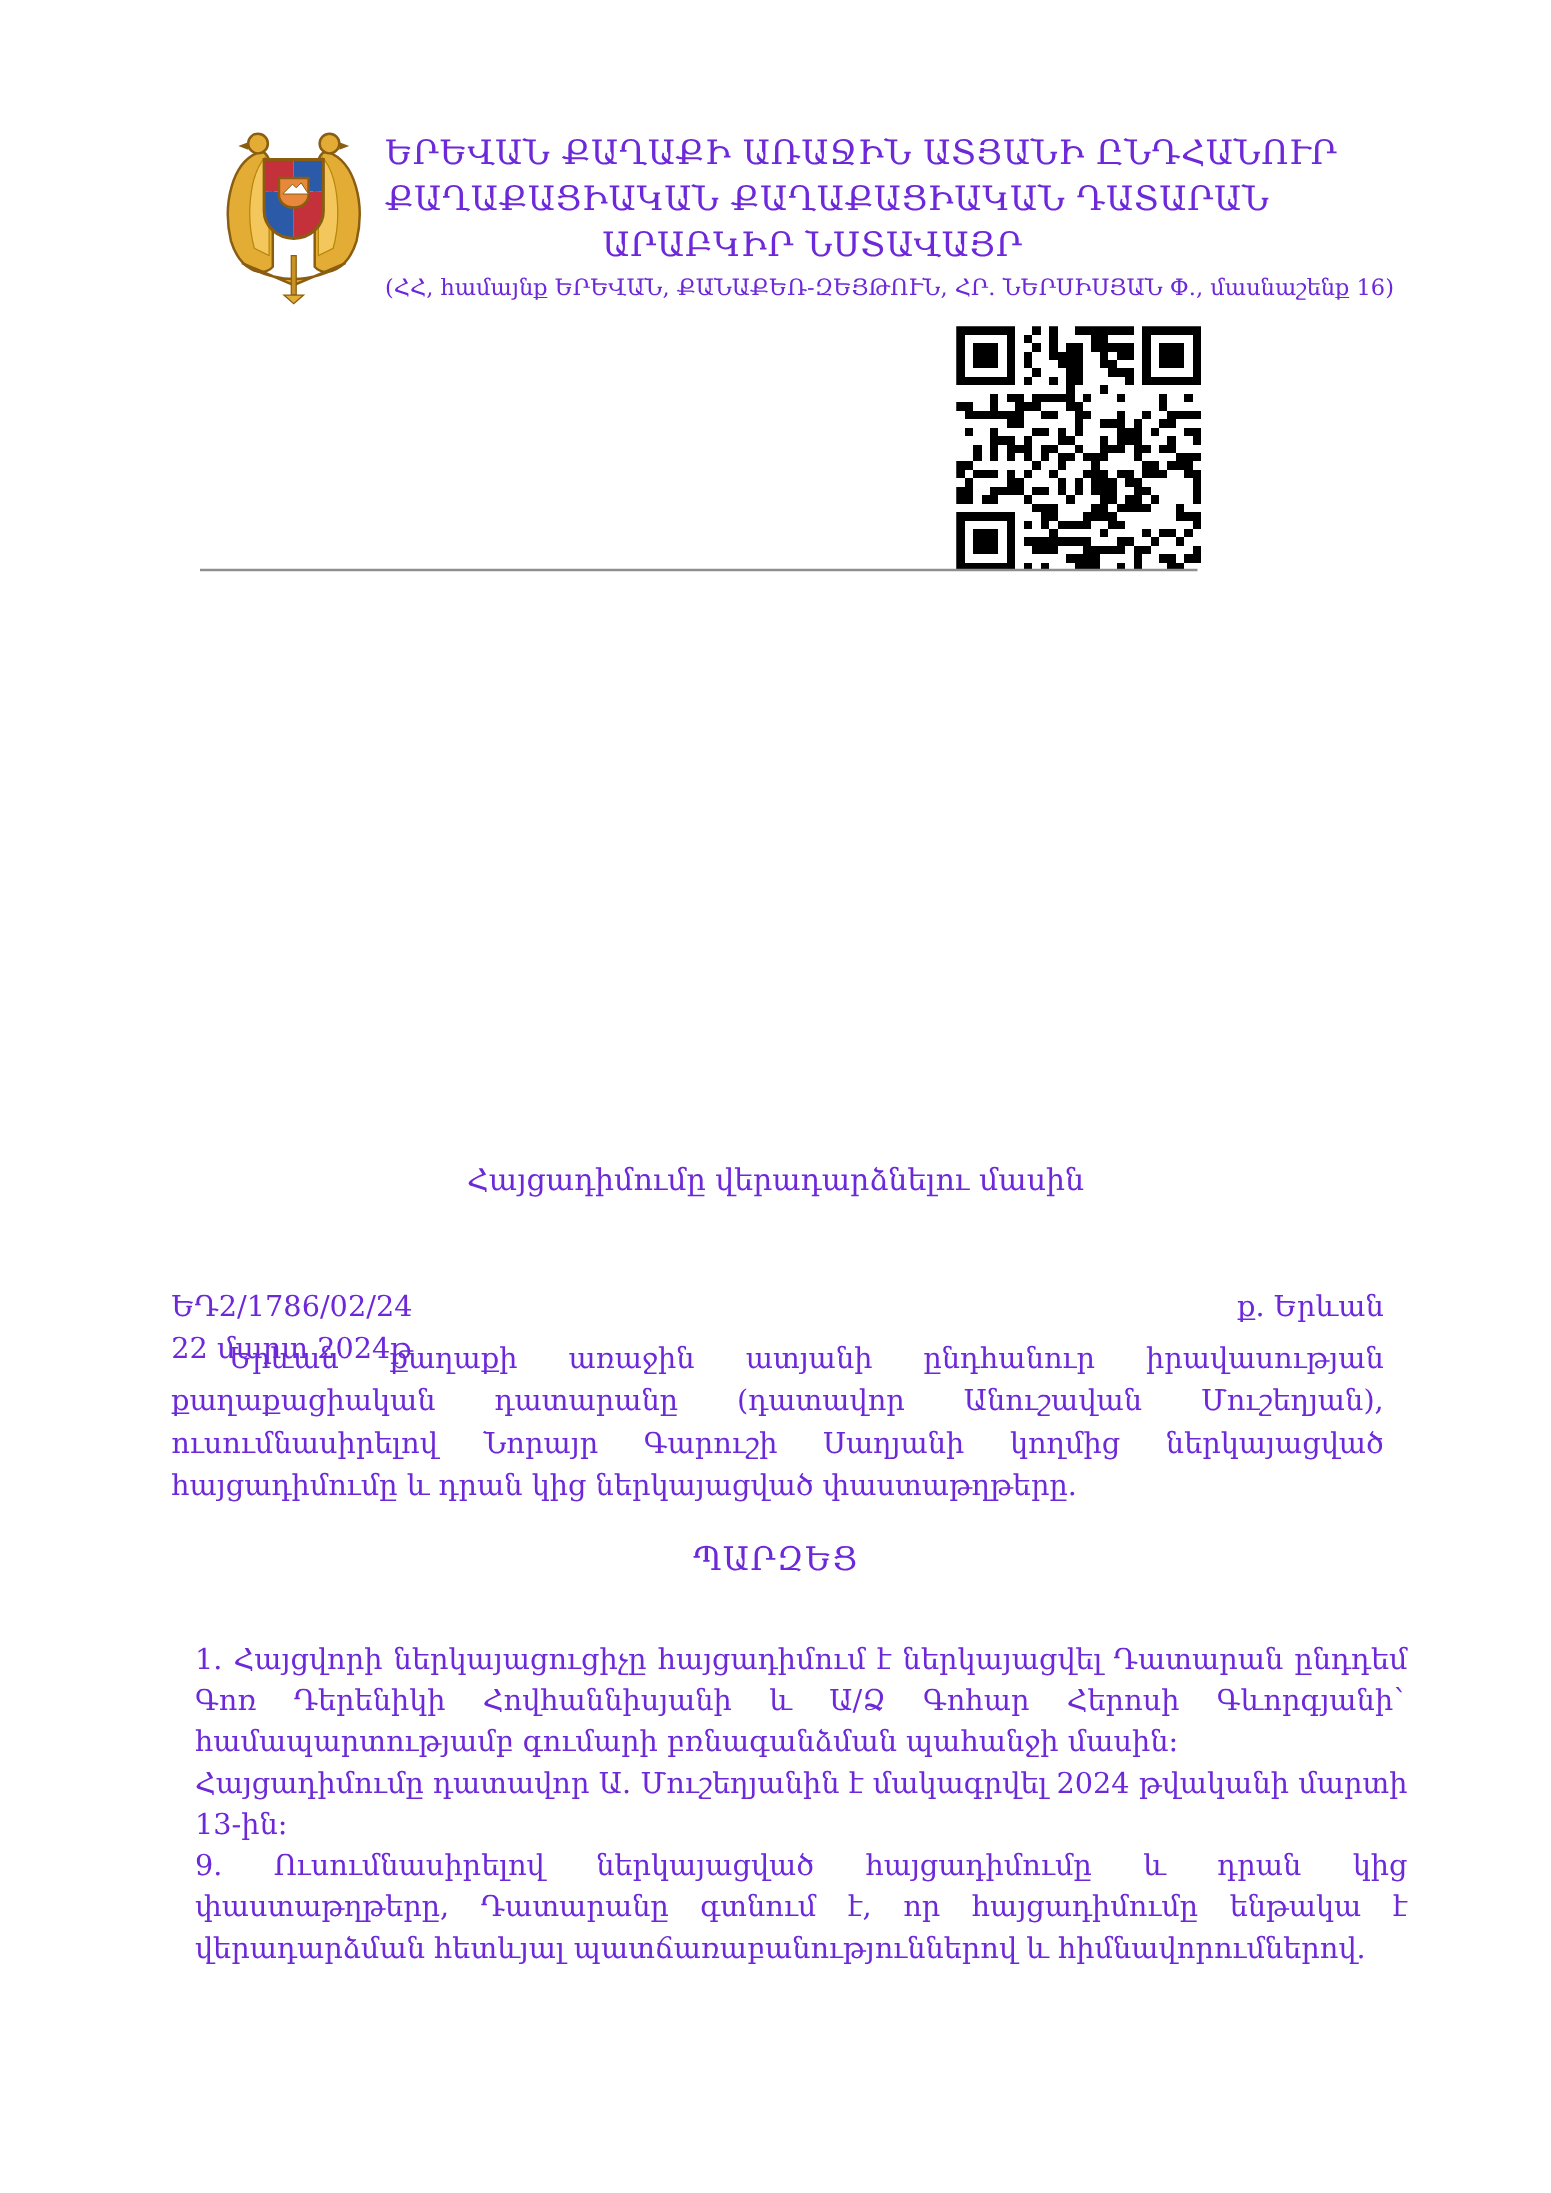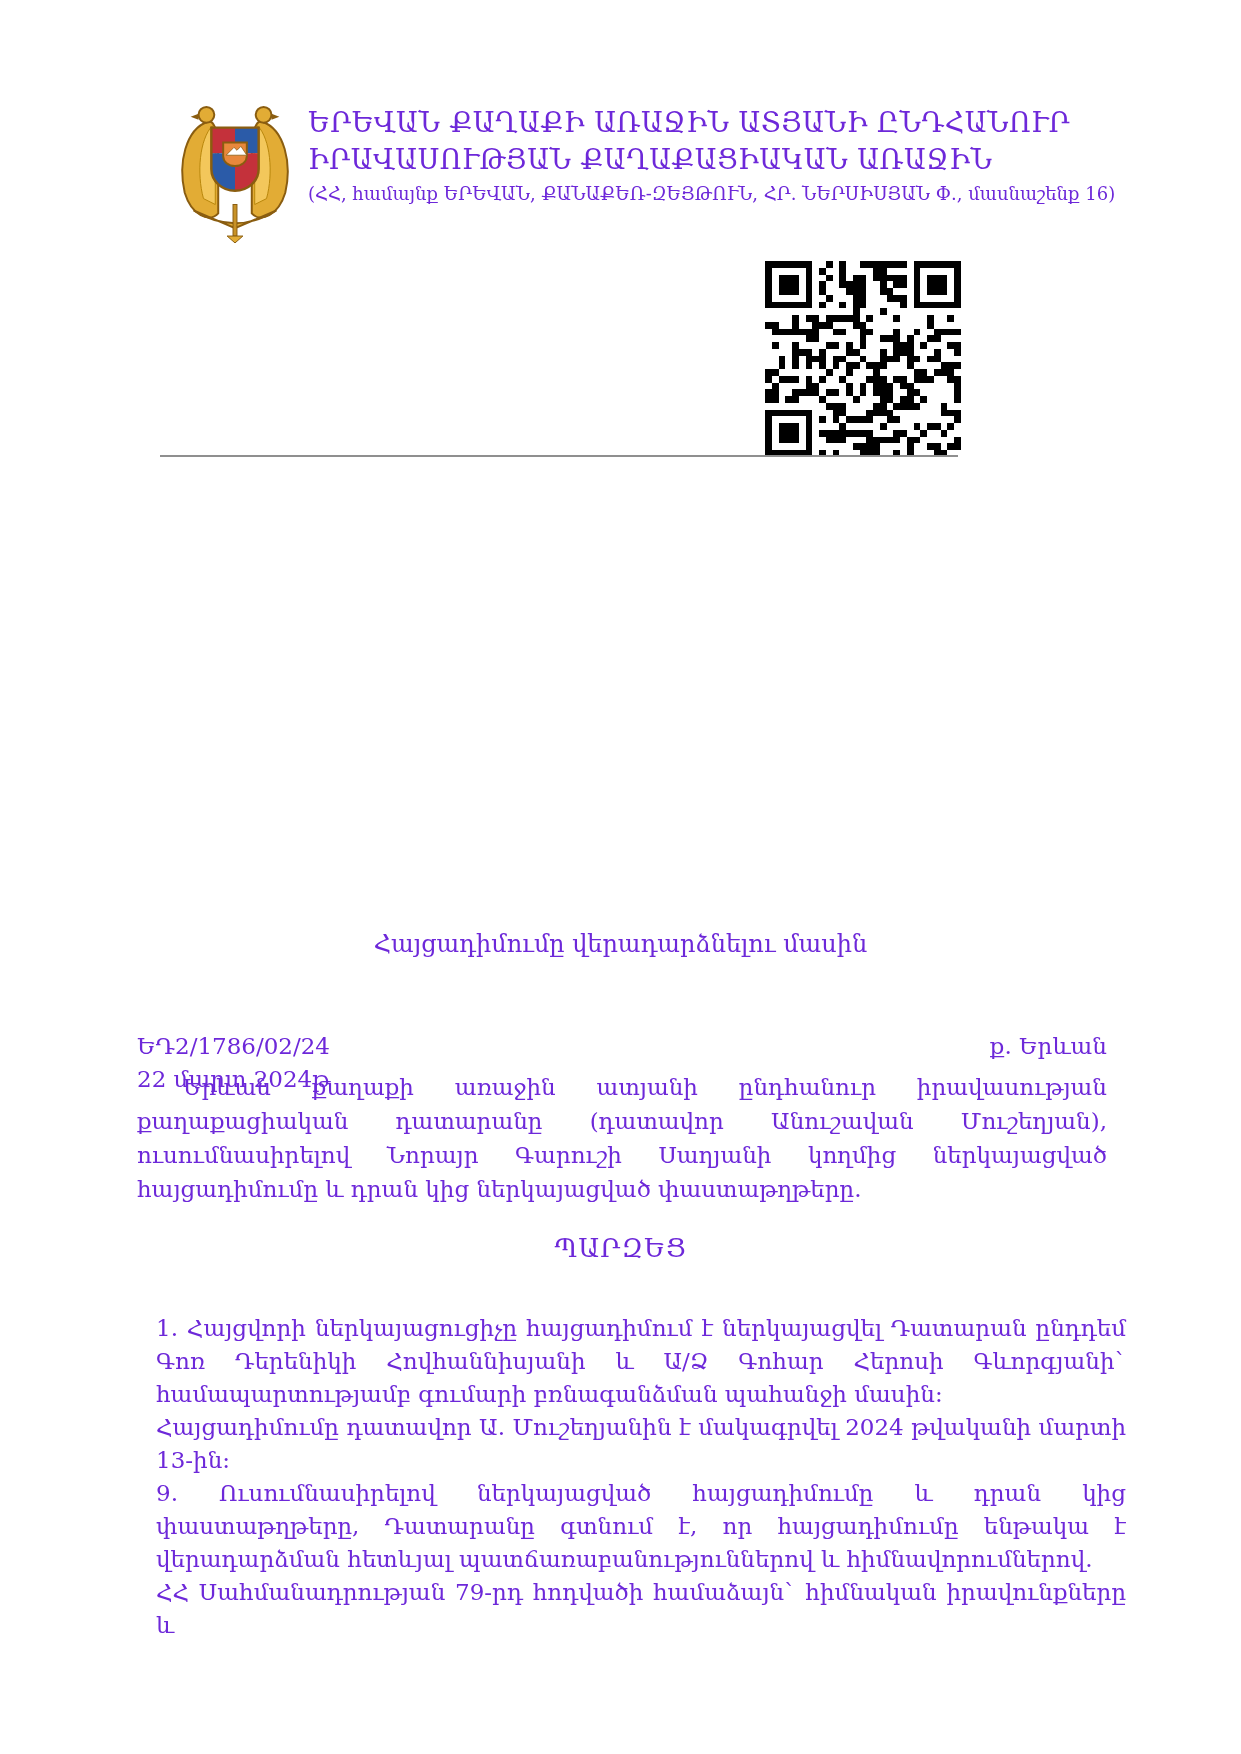--- a/index.html
+++ b/index.html
@@ -72,21 +72,22 @@
       </g>
       <path d="M46 32 h48 v42 a24 22 0 0 1 -48 0 Z" fill="none" stroke="#8A5D10" stroke-width="2.5"></path>
 
       <path d="M58 47 h24 v14 a12 10 0 0 1 -24 0 Z" fill="#E8883C" stroke="#8A5D10" stroke-width="2"></path>
       <path d="M61 60 l8 -8 l3 3 l4 -4 l6 9 Z" fill="#ffffff" stroke="#8A5D10" stroke-width="0.8"></path>
     </svg>
   </div>
 
   <div class="header-text">
     <div class="header-line">ԵՐԵՎԱՆ ՔԱՂԱՔԻ ԱՌԱՋԻՆ ԱՏՅԱՆԻ ԸՆԴՀԱՆՈՒՐ</div>
-    <div class="header-line">ԻՐԱՎԱՍՈՒԹՅԱՆ ՔԱՂԱՔԱՑԻԱԿԱՆ ԱՌԱՋԻՆ</div>
+    <div class="header-line">ՔԱՂԱՔԱՑԻԱԿԱՆ ՔԱՂԱՔԱՑԻԱԿԱՆ ԴԱՏԱՐԱՆ</div>
+    <div class="header-line">ԱՐԱԲԿԻՐ ՆՍՏԱՎԱՅՐ</div>
     <div class="header-addr">(ՀՀ, համայնք ԵՐԵՎԱՆ, ՔԱՆԱՔԵՌ-ԶԵՅԹՈՒՆ, ՀՐ. ՆԵՐՍԻՍՅԱՆ Փ., մասնաշենք 16)</div>
   </div>
 
   <div class="qr">
     <svg id="qr-svg" width="196" height="196" viewBox="0 0 29 29" shape-rendering="crispEdges" aria-hidden="true">
         <rect x="0" y="0" width="1" height="1" fill="#000"></rect>
         <rect x="1" y="0" width="1" height="1" fill="#000"></rect>
         <rect x="2" y="0" width="1" height="1" fill="#000"></rect>
         <rect x="3" y="0" width="1" height="1" fill="#000"></rect>
         <rect x="4" y="0" width="1" height="1" fill="#000"></rect>
@@ -490,16 +491,15 @@
   </div>
 
   <p class="intro">Երևան քաղաքի առաջին ատյանի ընդհանուր իրավասության քաղաքացիական դատարանը (դատավոր Անուշավան Մուշեղյան), ուսումնասիրելով Նորայր Գարուշի Սաղյանի կողմից ներկայացված հայցադիմումը և դրան կից ներկայացված փաստաթղթերը.</p>
 
   <div class="found-heading">ՊԱՐԶԵՑ</div>
 
   <div class="paras">
       <p>1. Հայցվորի ներկայացուցիչը հայցադիմում է ներկայացվել Դատարան ընդդեմ Գոռ Դերենիկի Հովհաննիսյանի և Ա/Ձ Գոհար Հերոսի Գևորգյանի` համապարտությամբ գումարի բռնագանձման պահանջի մասին:</p>
       <p>Հայցադիմումը դատավոր Ա. Մուշեղյանին է մակագրվել 2024 թվականի մարտի 13-ին:</p>
       <p>9. Ուսումնասիրելով ներկայացված հայցադիմումը և դրան կից փաստաթղթերը, Դատարանը գտնում է, որ հայցադիմումը ենթակա է վերադարձման հետևյալ պատճառաբանություններով և հիմնավորումներով.</p>
-      <p>ՀՀ Սահմանադրության 79-րդ հոդվածի համաձայն` հիմնական իրավունքները և</p>
     </div>
 
 </div>
 
 </body></html>

